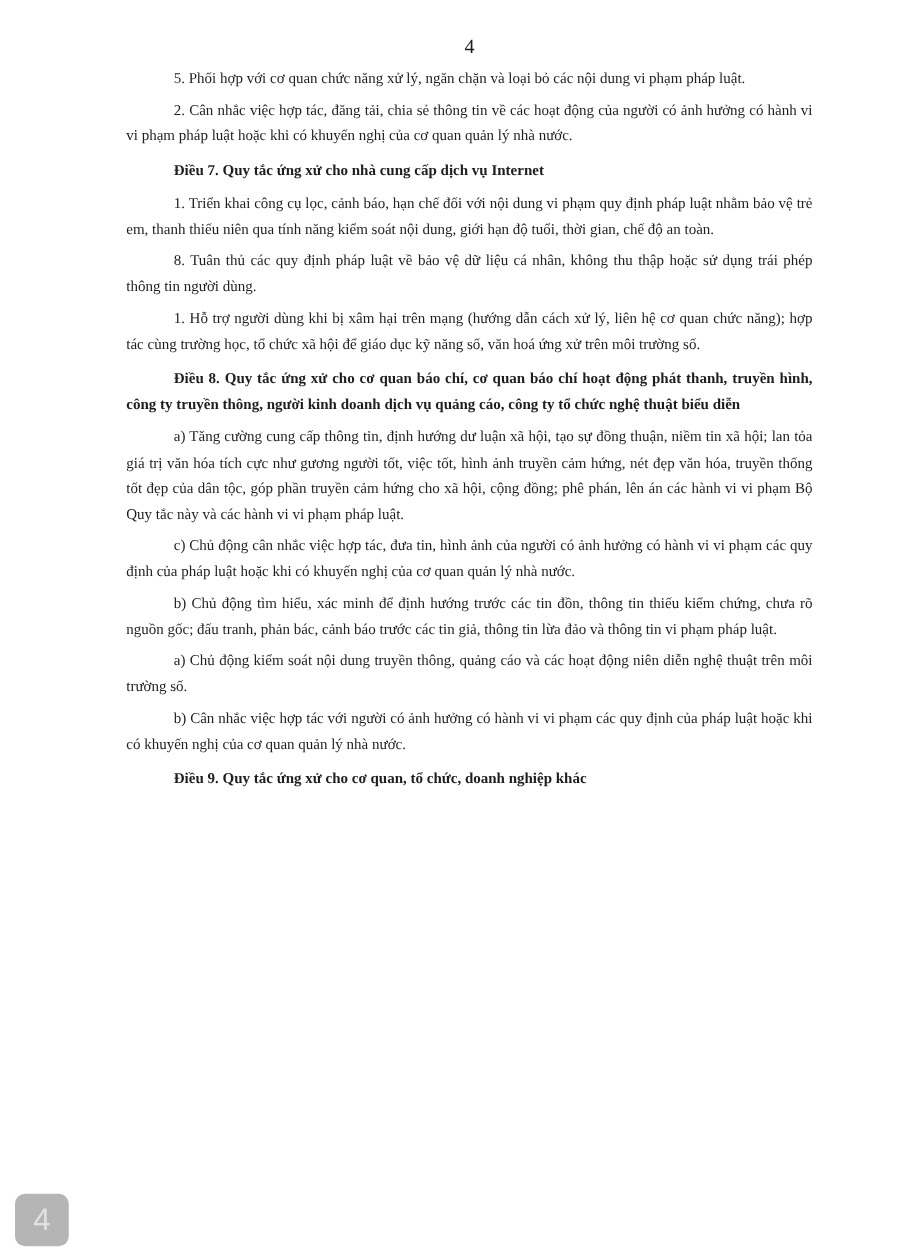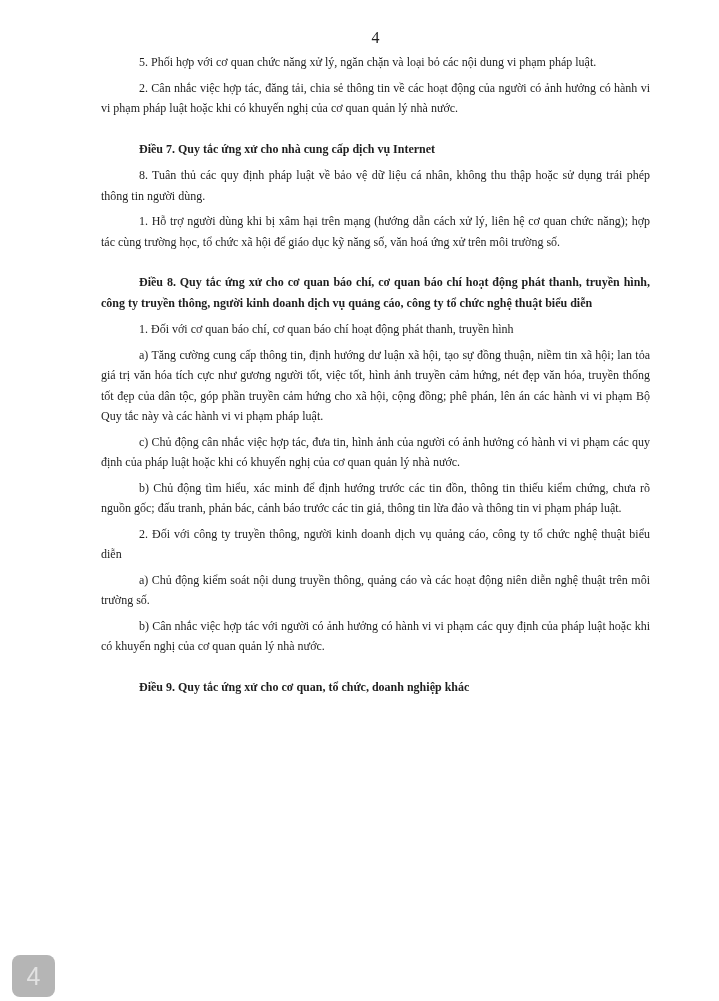--- a/index.html
+++ b/index.html
@@ -30,21 +30,21 @@
   }
   .block {
     font-size: 12px;
     line-height: 20.5px;
     text-align: justify;
     text-indent: 38px;
     margin: 0 0 5px 0;
   }
   .block.heading {
     font-weight: bold;
-    margin-top: 20px;
+    margin-top: 7px;
     margin-bottom: 6px;
   }
   .viewer-badge {
     position: absolute;
     left: 12px;
     top: 955px;
     width: 43px;
     height: 42px;
     background: #b5b5b5;
     border-radius: 8px;
@@ -60,28 +60,27 @@
 </head>
 <body>
 
 <div class="page">
   <div class="content">
     <div class="page-number">4</div>
     <div id="document-body">
         <div class="block paragraph">5. Phối hợp với cơ quan chức năng xử lý, ngăn chặn và loại bỏ các nội dung vi phạm pháp luật.</div>
         <div class="block paragraph">2. Cân nhắc việc hợp tác, đăng tải, chia sẻ thông tin về các hoạt động của người có ảnh hưởng có hành vi vi phạm pháp luật hoặc khi có khuyến nghị của cơ quan quản lý nhà nước.</div>
         <div class="block heading">Điều 7. Quy tắc ứng xử cho nhà cung cấp dịch vụ Internet</div>
+        <div class="block paragraph">1. Triển khai công cụ lọc, cảnh báo, hạn chế đối với nội dung vi phạm quy định pháp luật nhằm bảo vệ trẻ em, thanh thiếu niên qua tính năng kiểm soát nội dung, giới hạn độ tuổi, thời gian, chế độ an toàn.</div>
         <div class="block paragraph">8. Tuân thủ các quy định pháp luật về bảo vệ dữ liệu cá nhân, không thu thập hoặc sử dụng trái phép thông tin người dùng.</div>
         <div class="block paragraph">1. Hỗ trợ người dùng khi bị xâm hại trên mạng (hướng dẫn cách xử lý, liên hệ cơ quan chức năng); hợp tác cùng trường học, tổ chức xã hội để giáo dục kỹ năng số, văn hoá ứng xử trên môi trường số.</div>
         <div class="block heading">Điều 8. Quy tắc ứng xử cho cơ quan báo chí, cơ quan báo chí hoạt động phát thanh, truyền hình, công ty truyền thông, người kinh doanh dịch vụ quảng cáo, công ty tổ chức nghệ thuật biểu diễn</div>
-        <div class="block paragraph">1. Đối với cơ quan báo chí, cơ quan báo chí hoạt động phát thanh, truyền hình</div>
         <div class="block paragraph">a) Tăng cường cung cấp thông tin, định hướng dư luận xã hội, tạo sự đồng thuận, niềm tin xã hội; lan tỏa giá trị văn hóa tích cực như gương người tốt, việc tốt, hình ảnh truyền cảm hứng, nét đẹp văn hóa, truyền thống tốt đẹp của dân tộc, góp phần truyền cảm hứng cho xã hội, cộng đồng; phê phán, lên án các hành vi vi phạm Bộ Quy tắc này và các hành vi vi phạm pháp luật.</div>
         <div class="block paragraph">c) Chủ động cân nhắc việc hợp tác, đưa tin, hình ảnh của người có ảnh hưởng có hành vi vi phạm các quy định của pháp luật hoặc khi có khuyến nghị của cơ quan quản lý nhà nước.</div>
         <div class="block paragraph">b) Chủ động tìm hiểu, xác minh để định hướng trước các tin đồn, thông tin thiếu kiểm chứng, chưa rõ nguồn gốc; đấu tranh, phản bác, cảnh báo trước các tin giả, thông tin lừa đảo và thông tin vi phạm pháp luật.</div>
-        <div class="block paragraph">2. Đối với công ty truyền thông, người kinh doanh dịch vụ quảng cáo, công ty tổ chức nghệ thuật biểu diễn</div>
         <div class="block paragraph">a) Chủ động kiểm soát nội dung truyền thông, quảng cáo và các hoạt động niên diễn nghệ thuật trên môi trường số.</div>
         <div class="block paragraph">b) Cân nhắc việc hợp tác với người có ảnh hưởng có hành vi vi phạm các quy định của pháp luật hoặc khi có khuyến nghị của cơ quan quản lý nhà nước.</div>
         <div class="block heading">Điều 9. Quy tắc ứng xử cho cơ quan, tổ chức, doanh nghiệp khác</div>
       </div>
   </div>
 
   <div class="viewer-badge">4</div>
 </div>
 
 </body></html>

